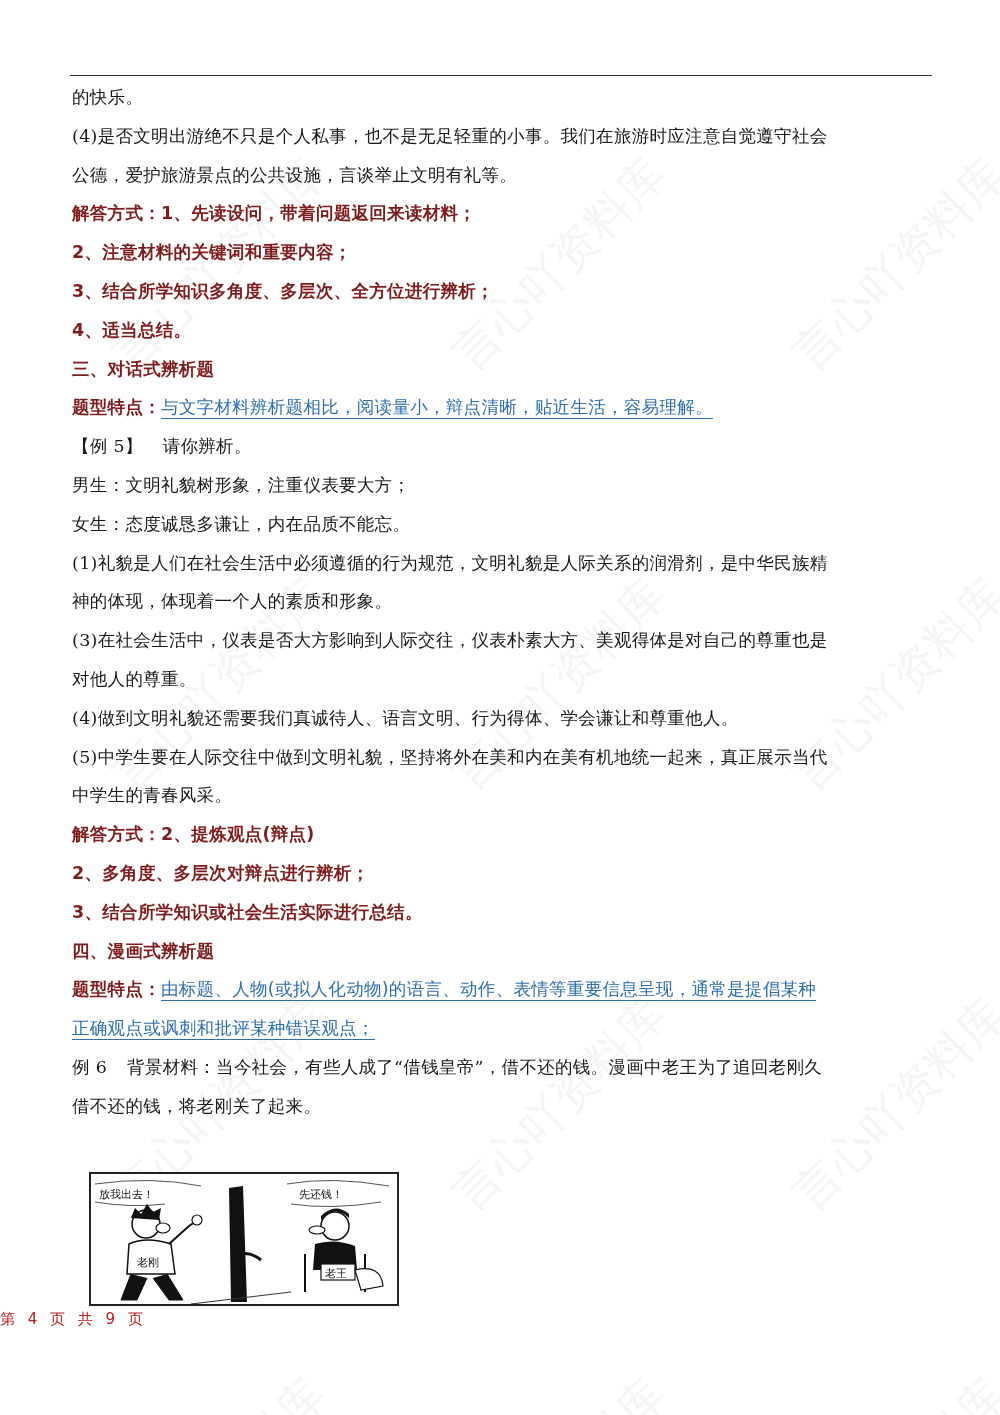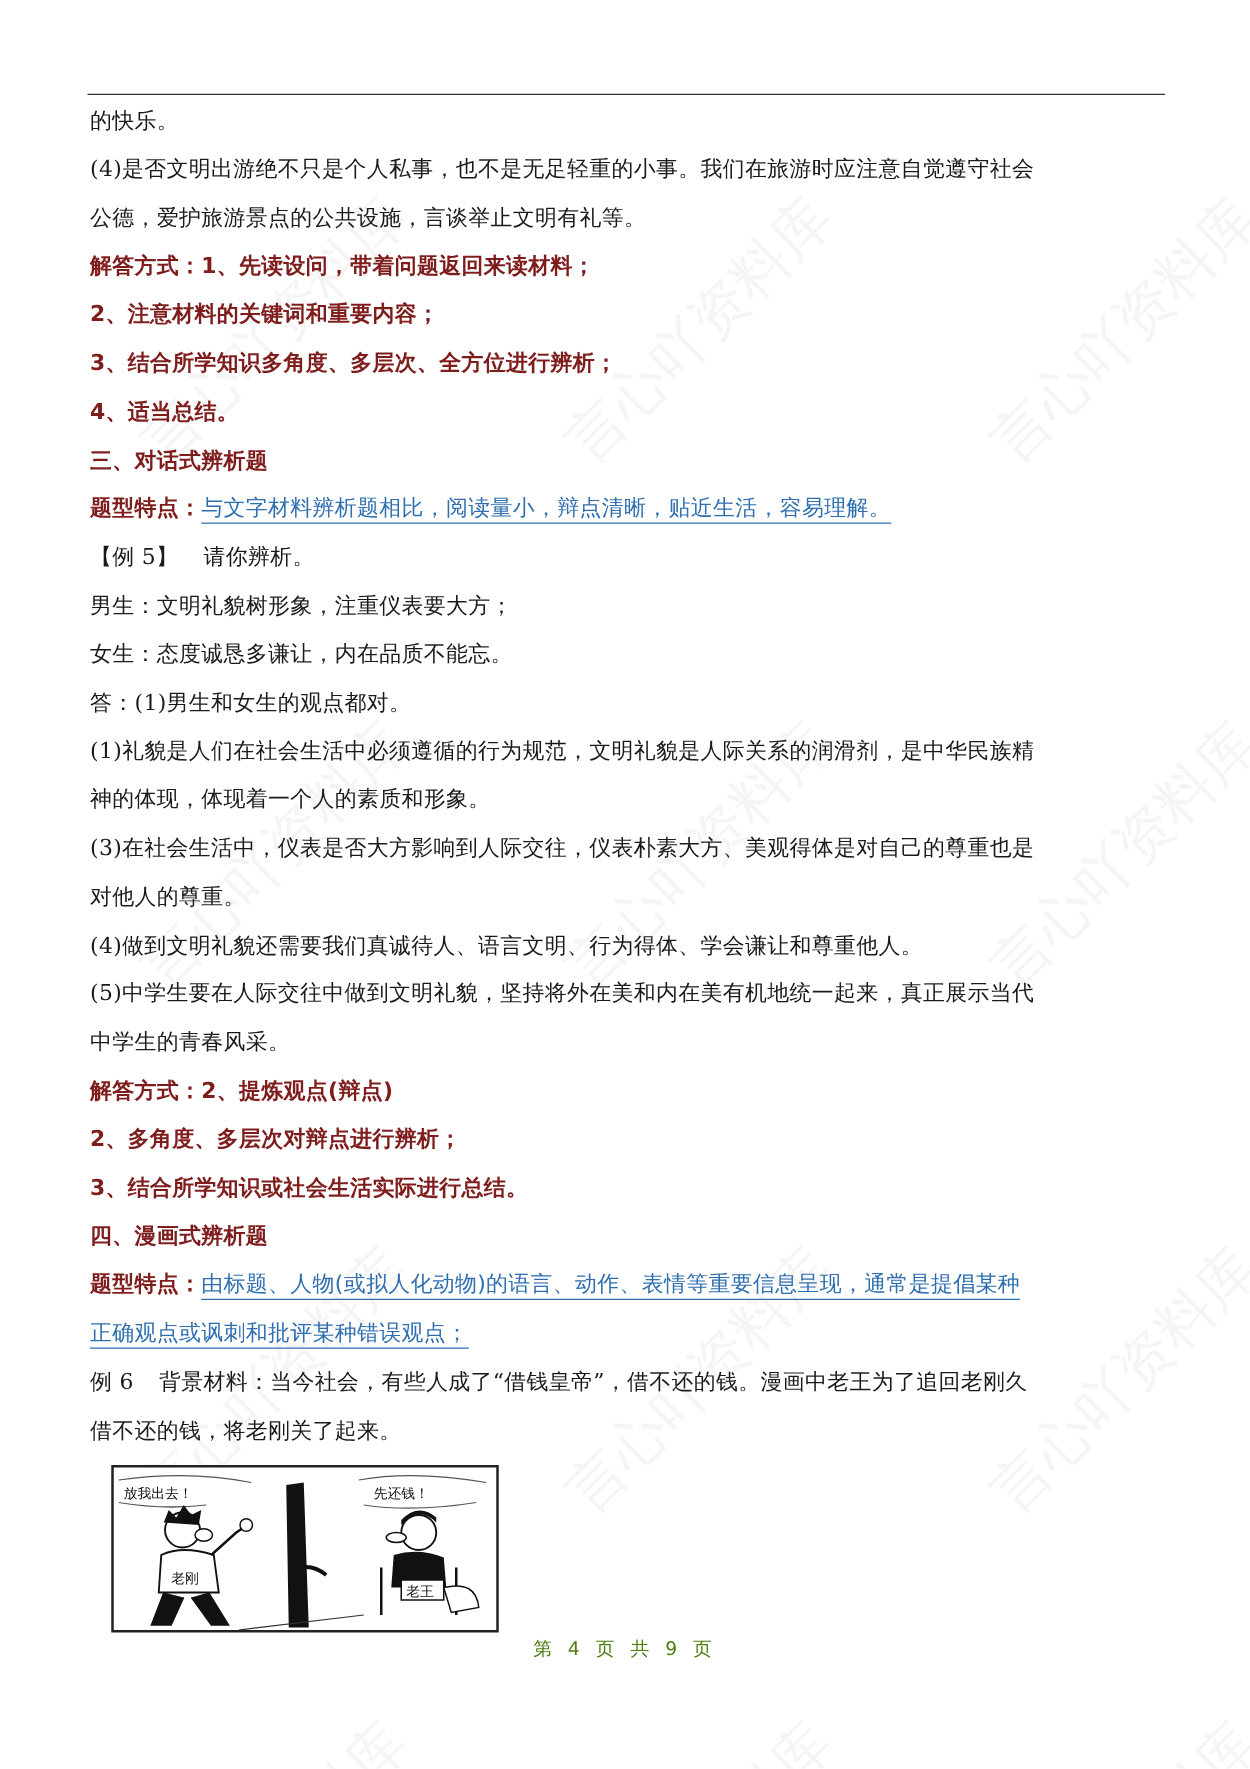--- a/index.html
+++ b/index.html
@@ -64,24 +64,23 @@
     .bubble-text {
       font-family: "DejaVu Serif", "Liberation Serif", serif;
       font-size: 11px;
       fill: #111;
     }
     .footer {
       position: absolute;
       left: 0;
       width: 1000px;
       top: 1310px;
-      text-align: center;
       font-family: "DejaVu Sans", "Liberation Sans", sans-serif;
       font-size: 15px;
-      color: #4d7c0f;
+      color: #b91c1c;
       letter-spacing: 4px;
     }
     .watermark-layer {
       position: absolute;
       left: 0; top: 0;
       width: 1000px; height: 1415px;
       pointer-events: none;
       overflow: hidden;
     }
     .wm {
@@ -120,21 +119,20 @@
     <div class="line">公德，爱护旅游景点的公共设施，言谈举止文明有礼等。</div>
     <div class="line red">解答方式：1、先读设问，带着问题返回来读材料；</div>
     <div class="line red">2、注意材料的关键词和重要内容；</div>
     <div class="line red">3、结合所学知识多角度、多层次、全方位进行辨析；</div>
     <div class="line red">4、适当总结。</div>
     <div class="line red">三、对话式辨析题</div>
     <div class="line"><span class="red">题型特点：</span><span class="blue">与文字材料辨析题相比，阅读量小，辩点清晰，贴近生活，容易理解。</span></div>
     <div class="line"><span>【例 5】</span><span class="indent-gap"></span><span>请你辨析。</span></div>
     <div class="line">男生：文明礼貌树形象，注重仪表要大方；</div>
     <div class="line">女生：态度诚恳多谦让，内在品质不能忘。</div>
-    <div class="line">答：(1)男生和女生的观点都对。</div>
     <div class="line">(1)礼貌是人们在社会生活中必须遵循的行为规范，文明礼貌是人际关系的润滑剂，是中华民族精</div>
     <div class="line">神的体现，体现着一个人的素质和形象。</div>
     <div class="line">(3)在社会生活中，仪表是否大方影响到人际交往，仪表朴素大方、美观得体是对自己的尊重也是</div>
     <div class="line">对他人的尊重。</div>
     <div class="line">(4)做到文明礼貌还需要我们真诚待人、语言文明、行为得体、学会谦让和尊重他人。</div>
     <div class="line">(5)中学生要在人际交往中做到文明礼貌，坚持将外在美和内在美有机地统一起来，真正展示当代</div>
     <div class="line">中学生的青春风采。</div>
     <div class="line red">解答方式：2、提炼观点(辩点)</div>
     <div class="line red">2、多角度、多层次对辩点进行辨析；</div>
     <div class="line red">3、结合所学知识或社会生活实际进行总结。</div>

